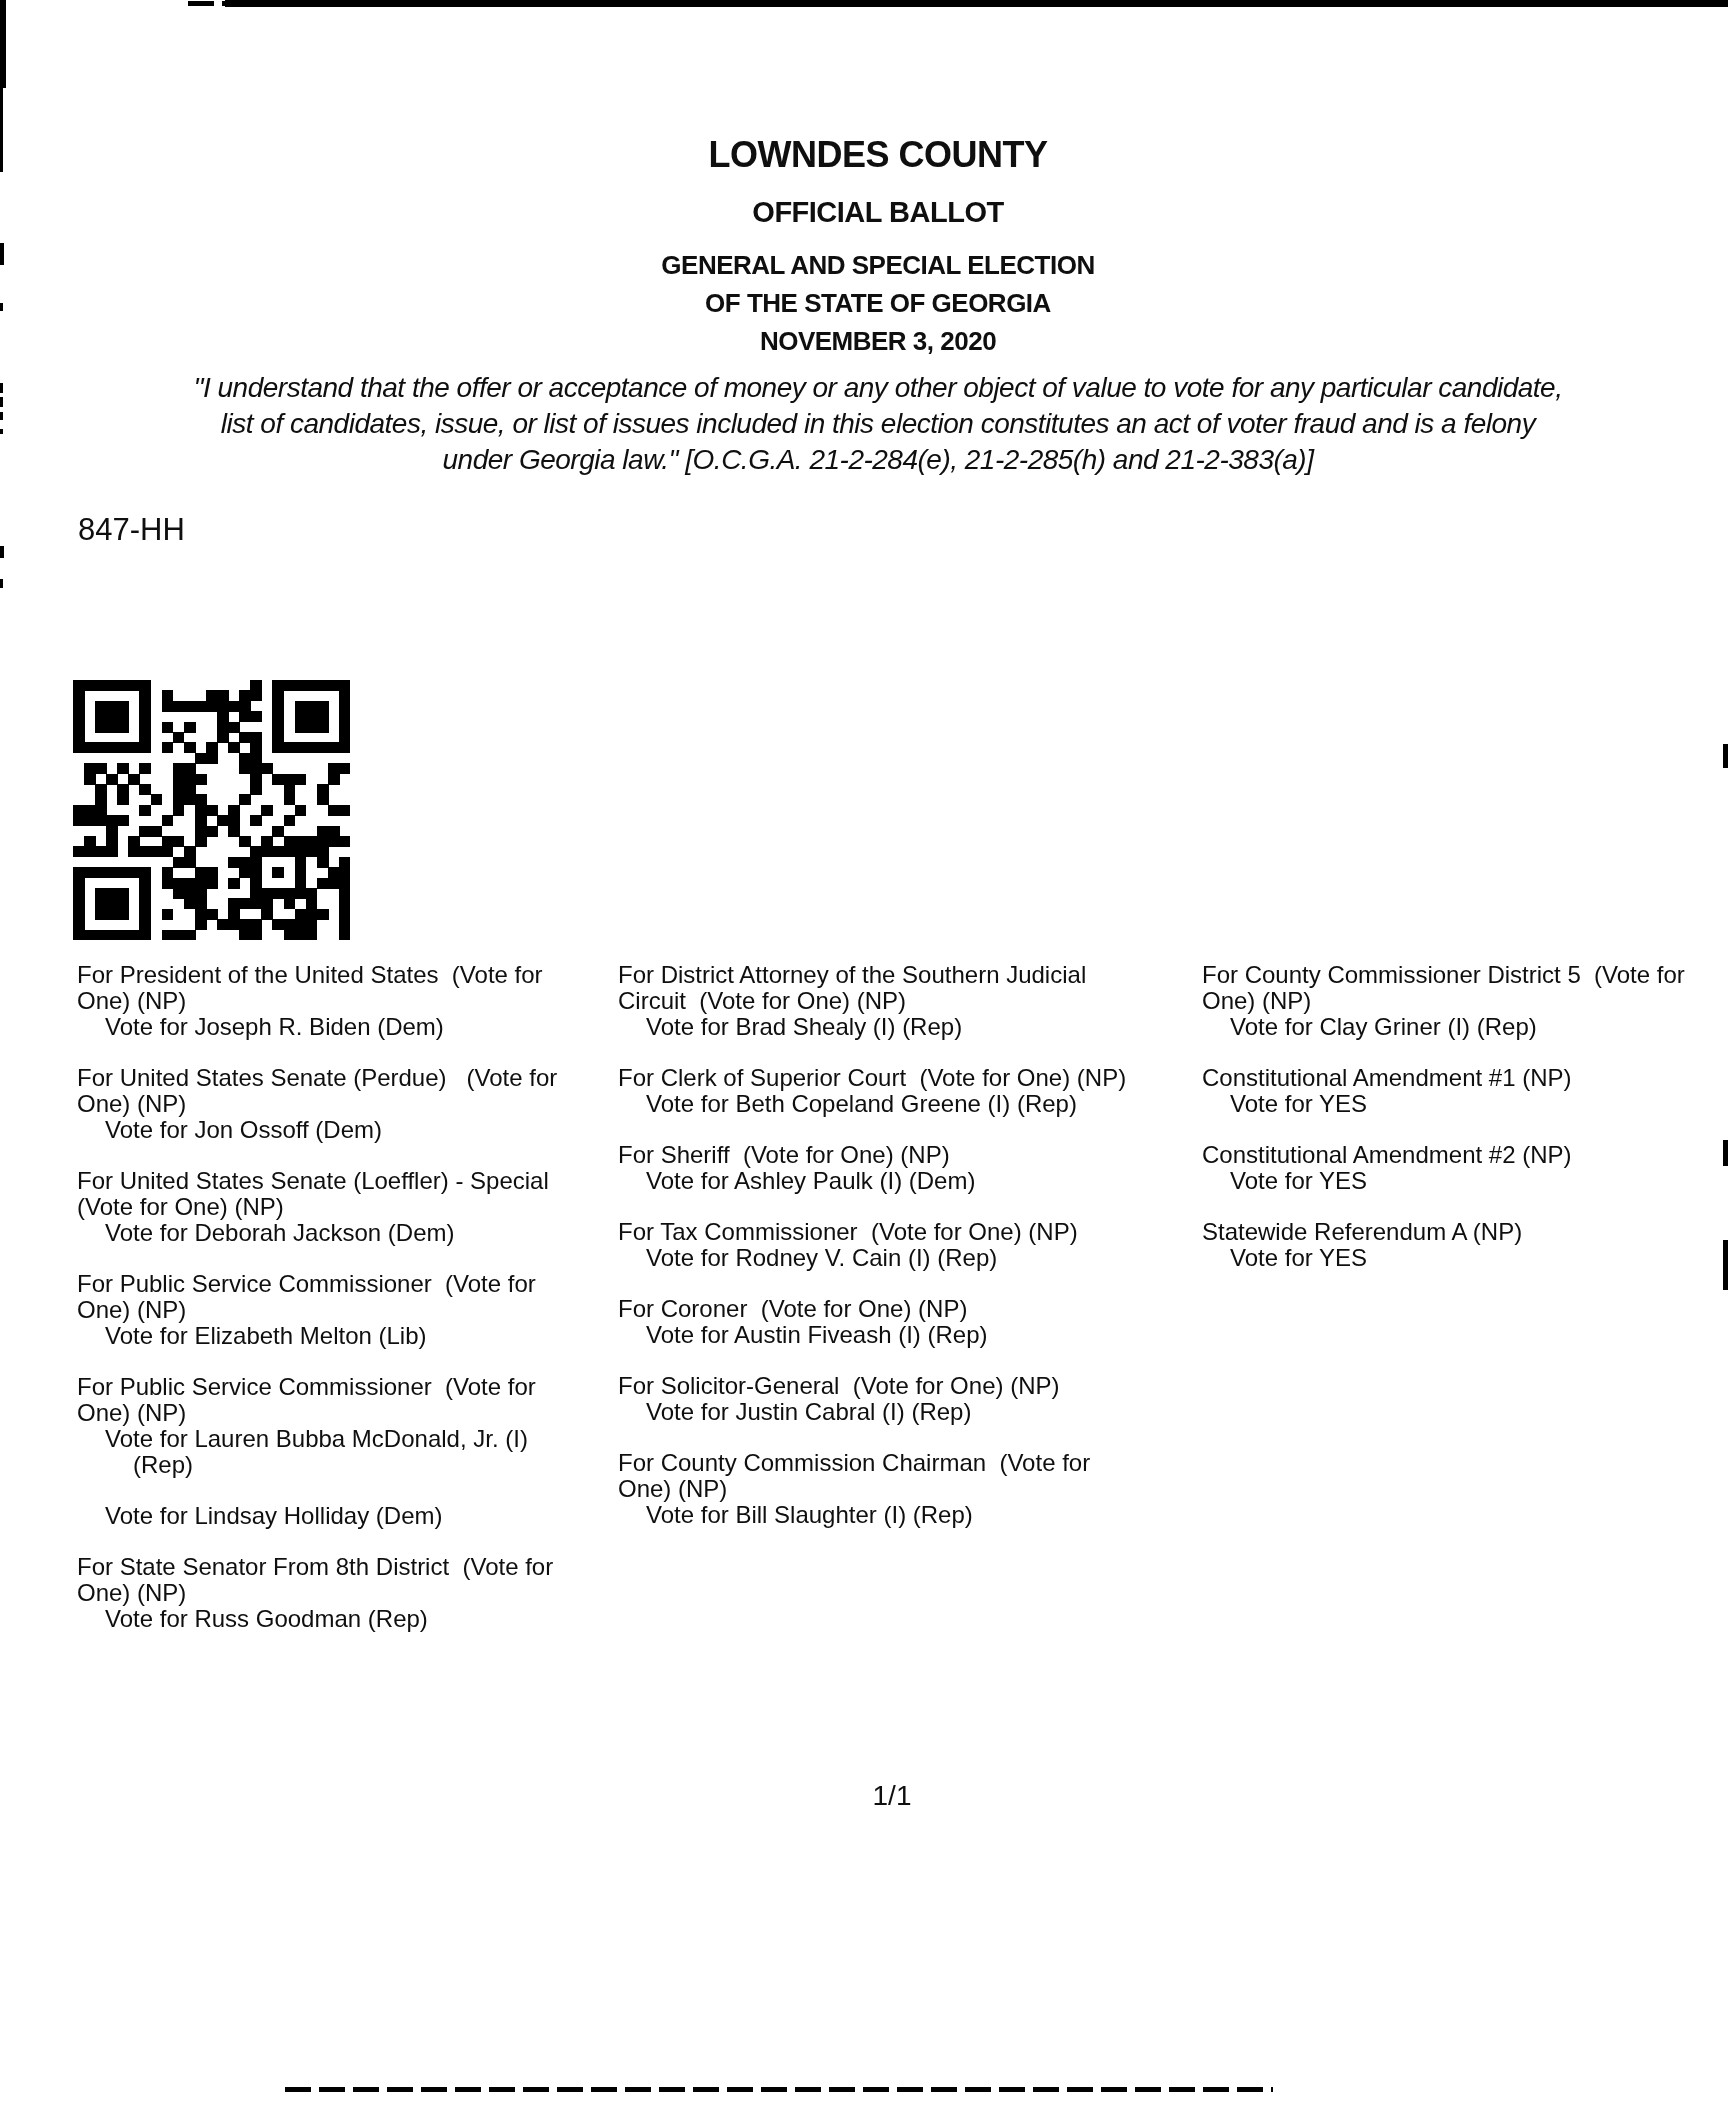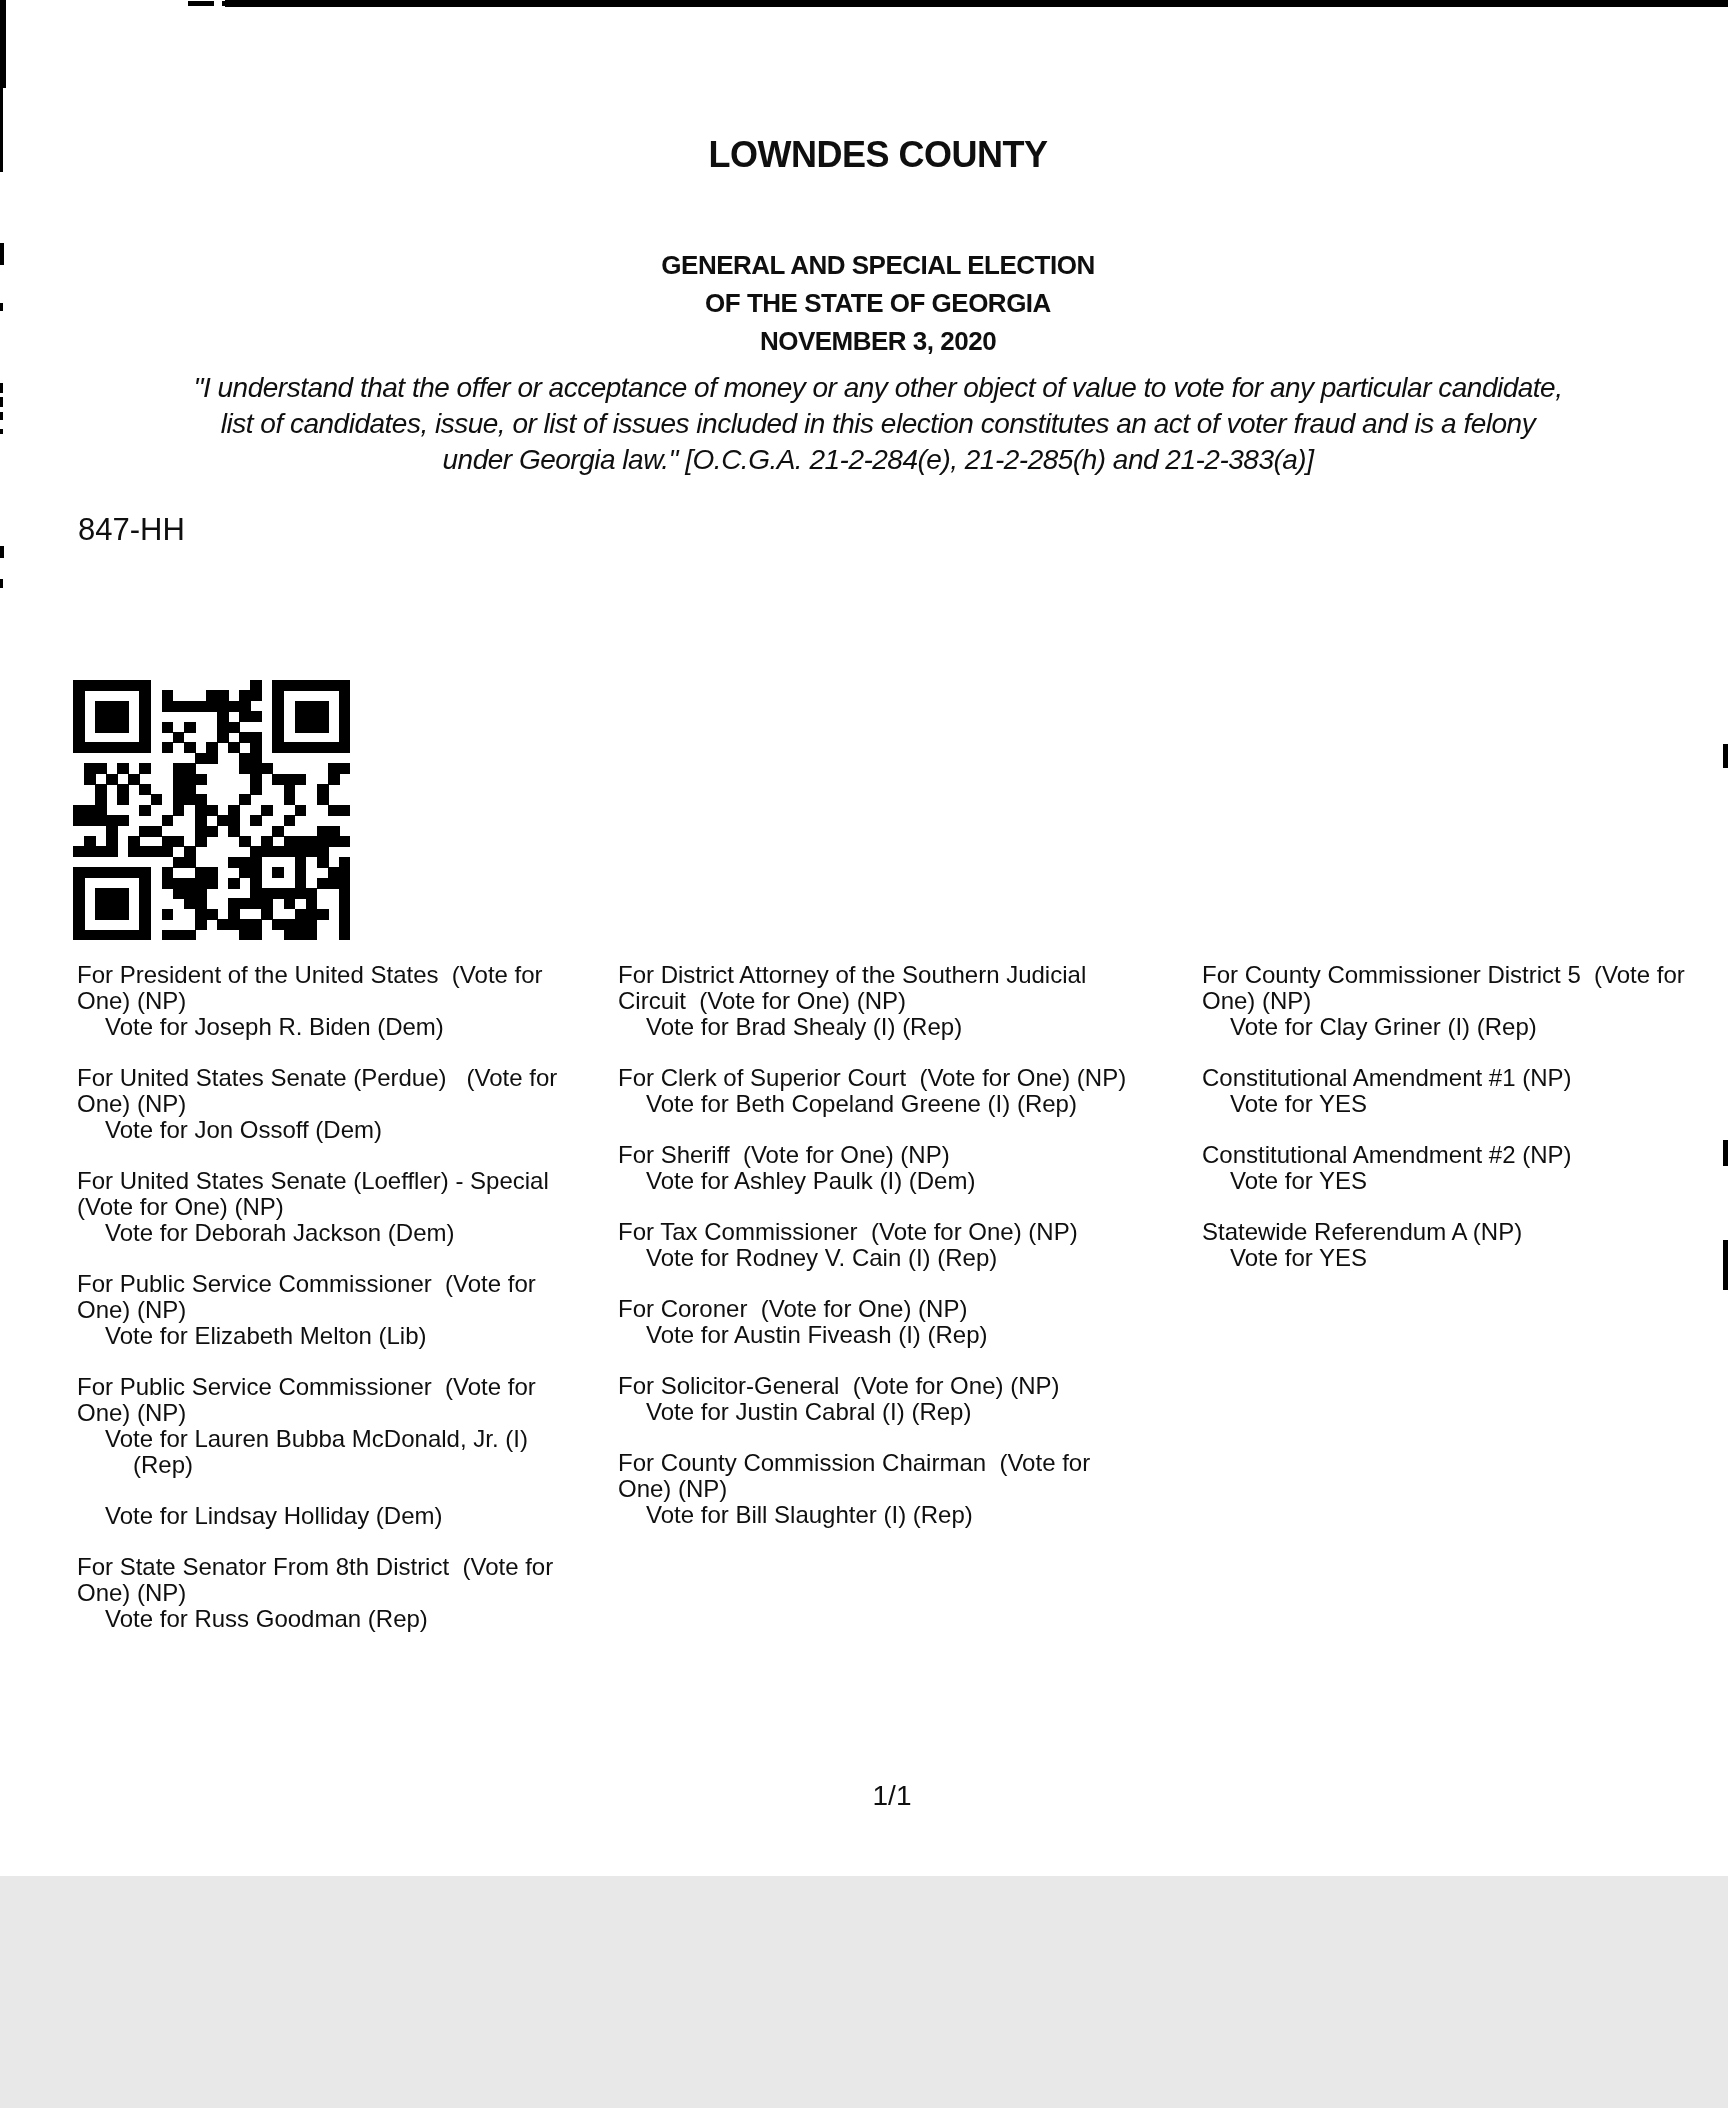--- a/index.html
+++ b/index.html
@@ -1,18 +1,18 @@
 <!DOCTYPE html>
 <html><head>
 <meta charset="utf-8">
 <style>
   html,body{margin:0;padding:0;background:#e8e8e8;}
   .page{
     position:relative;
-    width:1728px;height:1876px;
+    width:1728px;height:2108px;
     margin:0 auto;
     background:#ffffff;
     overflow:hidden;
     font-family:"Liberation Sans",sans-serif;
     color:#0f0f0f;
   }
   
   .art{position:absolute;background:#000;}
   .art-dashes{
     position:absolute;height:5px;
@@ -58,20 +58,21 @@
   <div class="art" style="left:0;top:412px;width:3px;height:8px;"></div>
   <div class="art" style="left:0;top:429px;width:3px;height:5px;"></div>
   <div class="art" style="left:0;top:546px;width:4px;height:12px;"></div>
   <div class="art" style="left:0;top:579px;width:3px;height:9px;"></div>
   <div class="art" style="left:1723px;top:744px;width:5px;height:24px;"></div>
   <div class="art" style="left:1723px;top:1140px;width:5px;height:26px;"></div>
   <div class="art" style="left:1723px;top:1240px;width:5px;height:50px;"></div>
   <div class="art-dashes" style="left:285px;top:2087px;width:988px;"></div>
 
   <div class="hdr t-county">LOWNDES COUNTY</div>
+  <div class="hdr t-official">OFFICIAL BALLOT</div>
   <div class="hdr t-election">
     <div>GENERAL AND SPECIAL ELECTION</div>
     <div>OF THE STATE OF GEORGIA</div>
     <div>NOVEMBER 3, 2020</div>
   </div>
 
   <div class="disclaimer">
     <div>"I understand that the offer or acceptance of money or any other object of value to vote for any particular candidate,</div>
     <div>list of candidates, issue, or list of issues included in this election constitutes an act of voter fraud and is a felony</div>
     <div>under Georgia law." [O.C.G.A. 21-2-284(e), 21-2-285(h) and 21-2-383(a)]</div>

